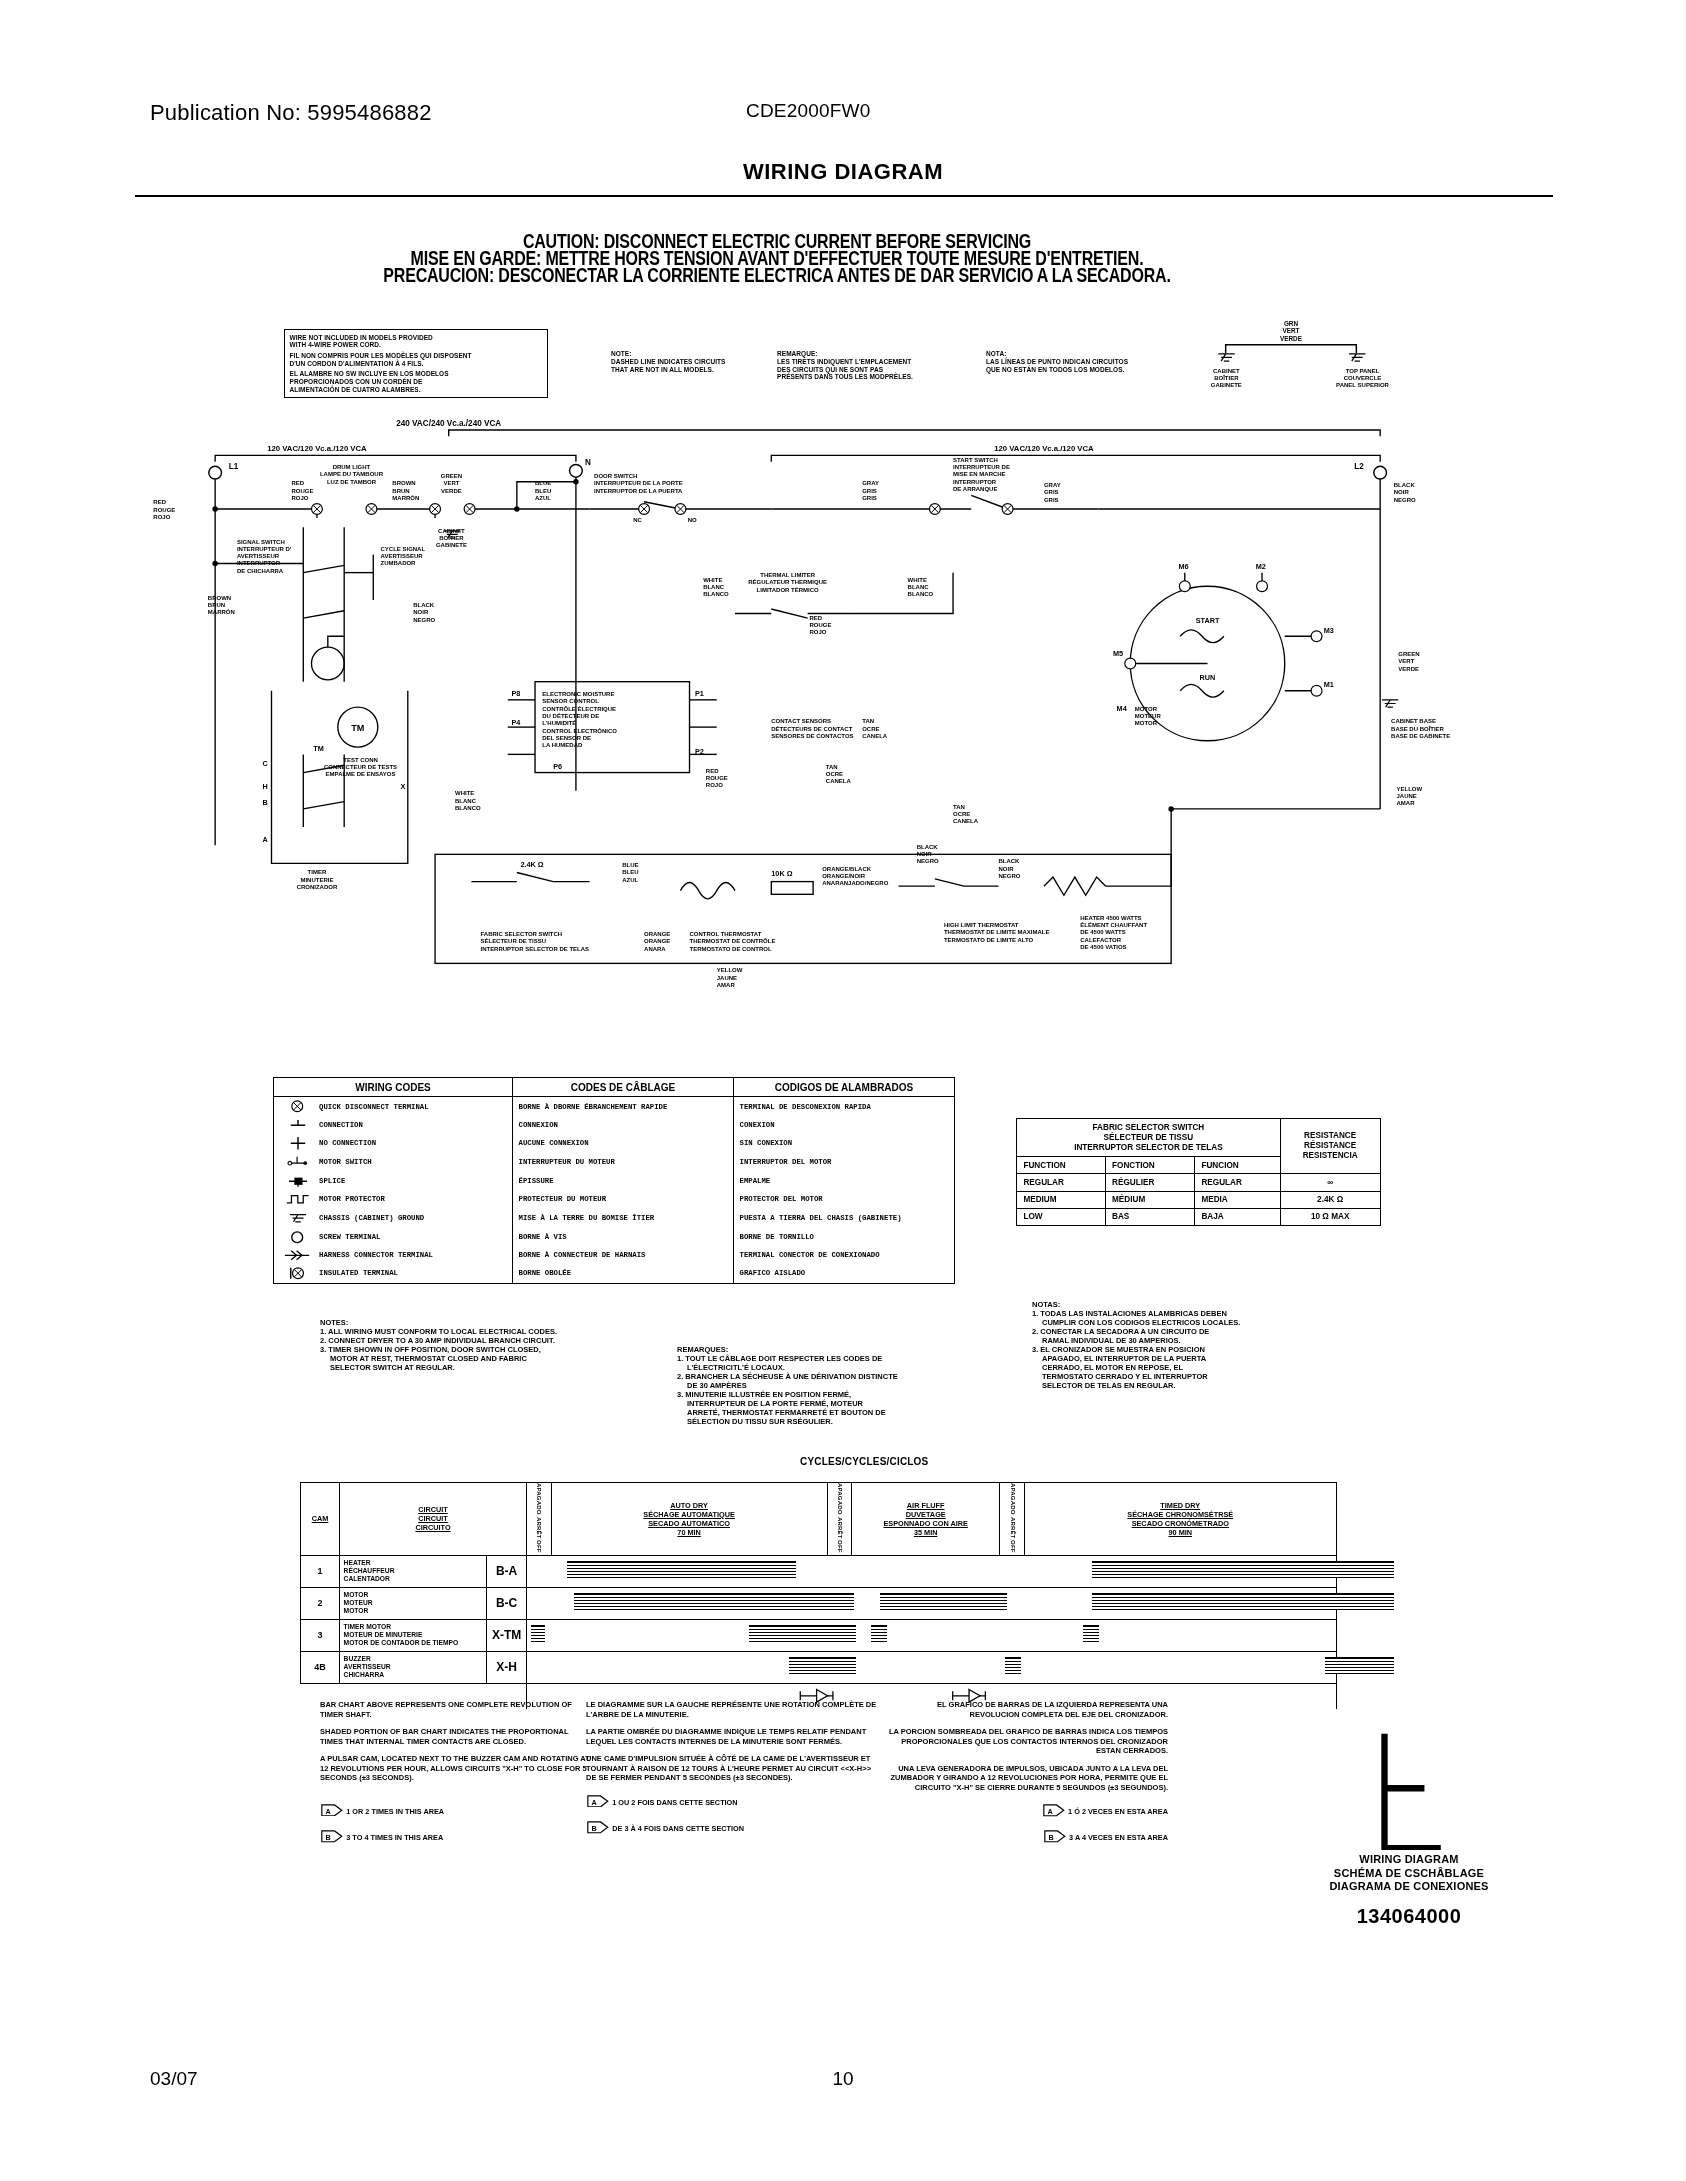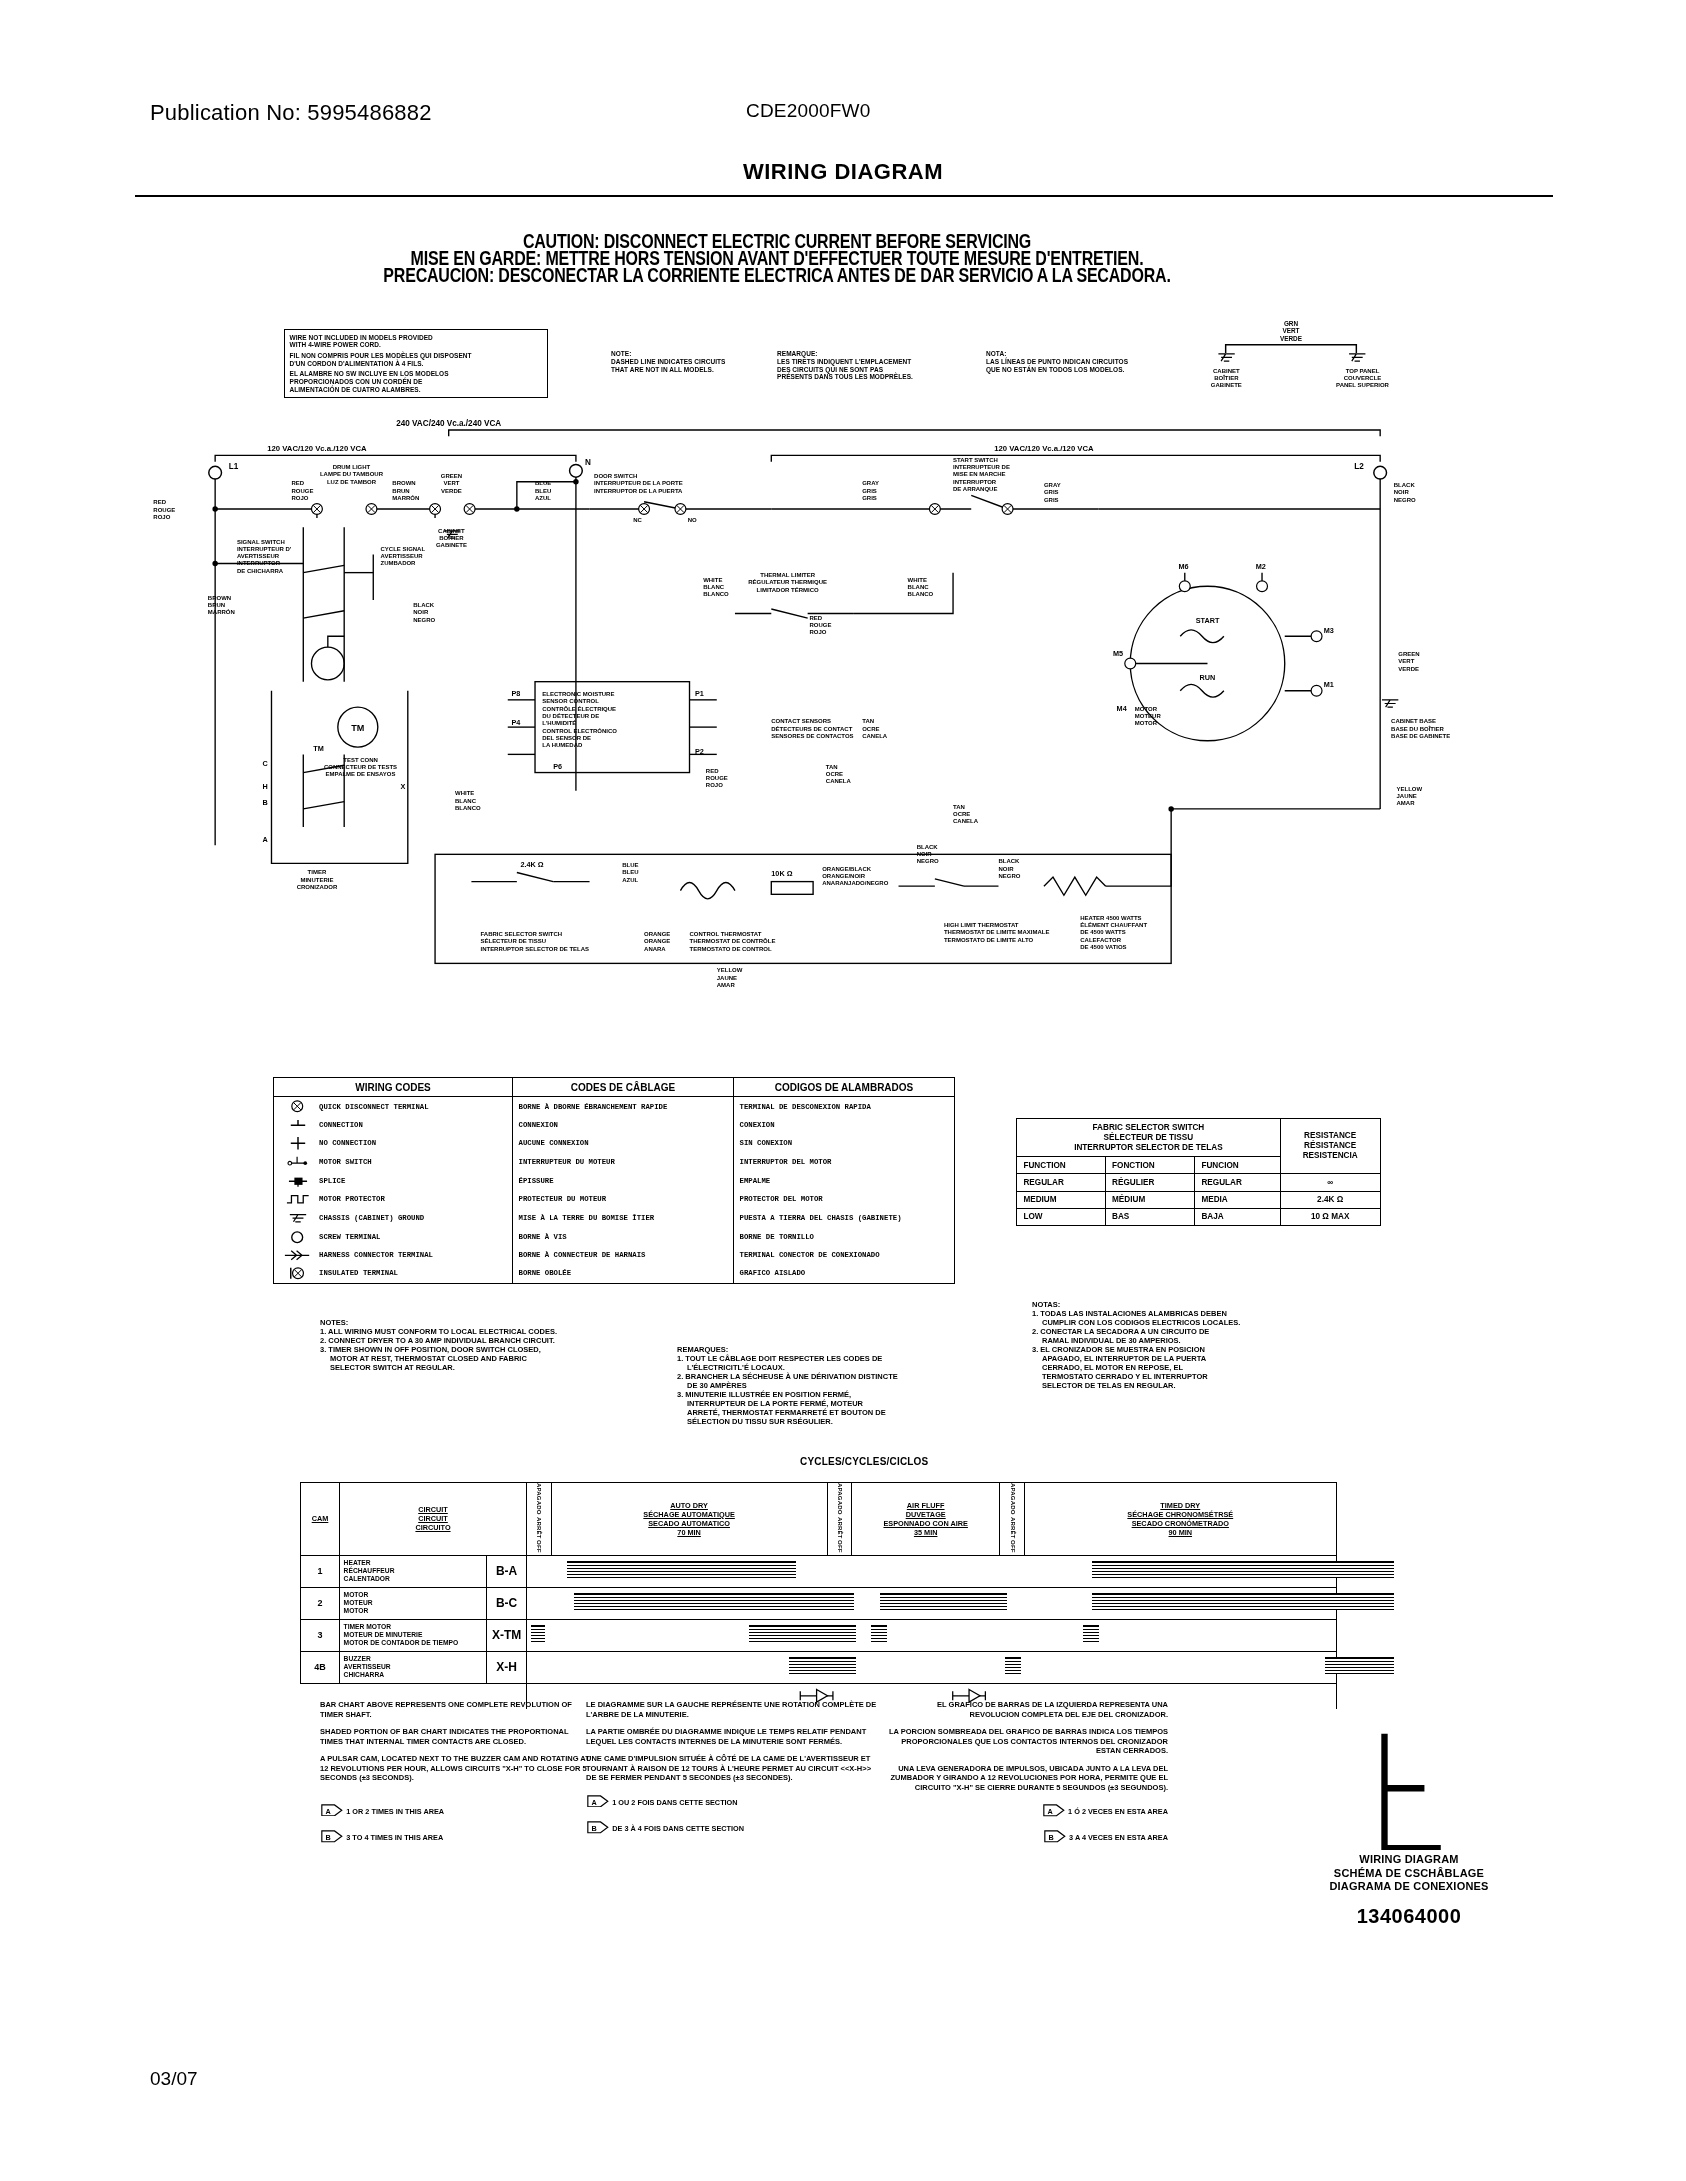--- a/index.html
+++ b/index.html
@@ -919,15 +919,16 @@
     <svg id="logo-e" viewBox="0 0 90 130">
       <path d="M18 2 L18 128 L80 128 M18 62 L62 62" stroke="#000" stroke-width="7" fill="none"></path>
     </svg>
     <div class="logo-cap">WIRING DIAGRAM</div>
     <div class="logo-cap">SCHÉMA DE CSCHÂBLAGE</div>
     <div class="logo-cap">DIAGRAMA DE CONEXIONES</div>
     <div class="logo-num">134064000</div>
   </div>
 
   <div class="abs" id="footer-date">03/07</div>
+  <div class="abs" id="footer-page">10</div>
 
 </div>
 
 
 </body></html>

